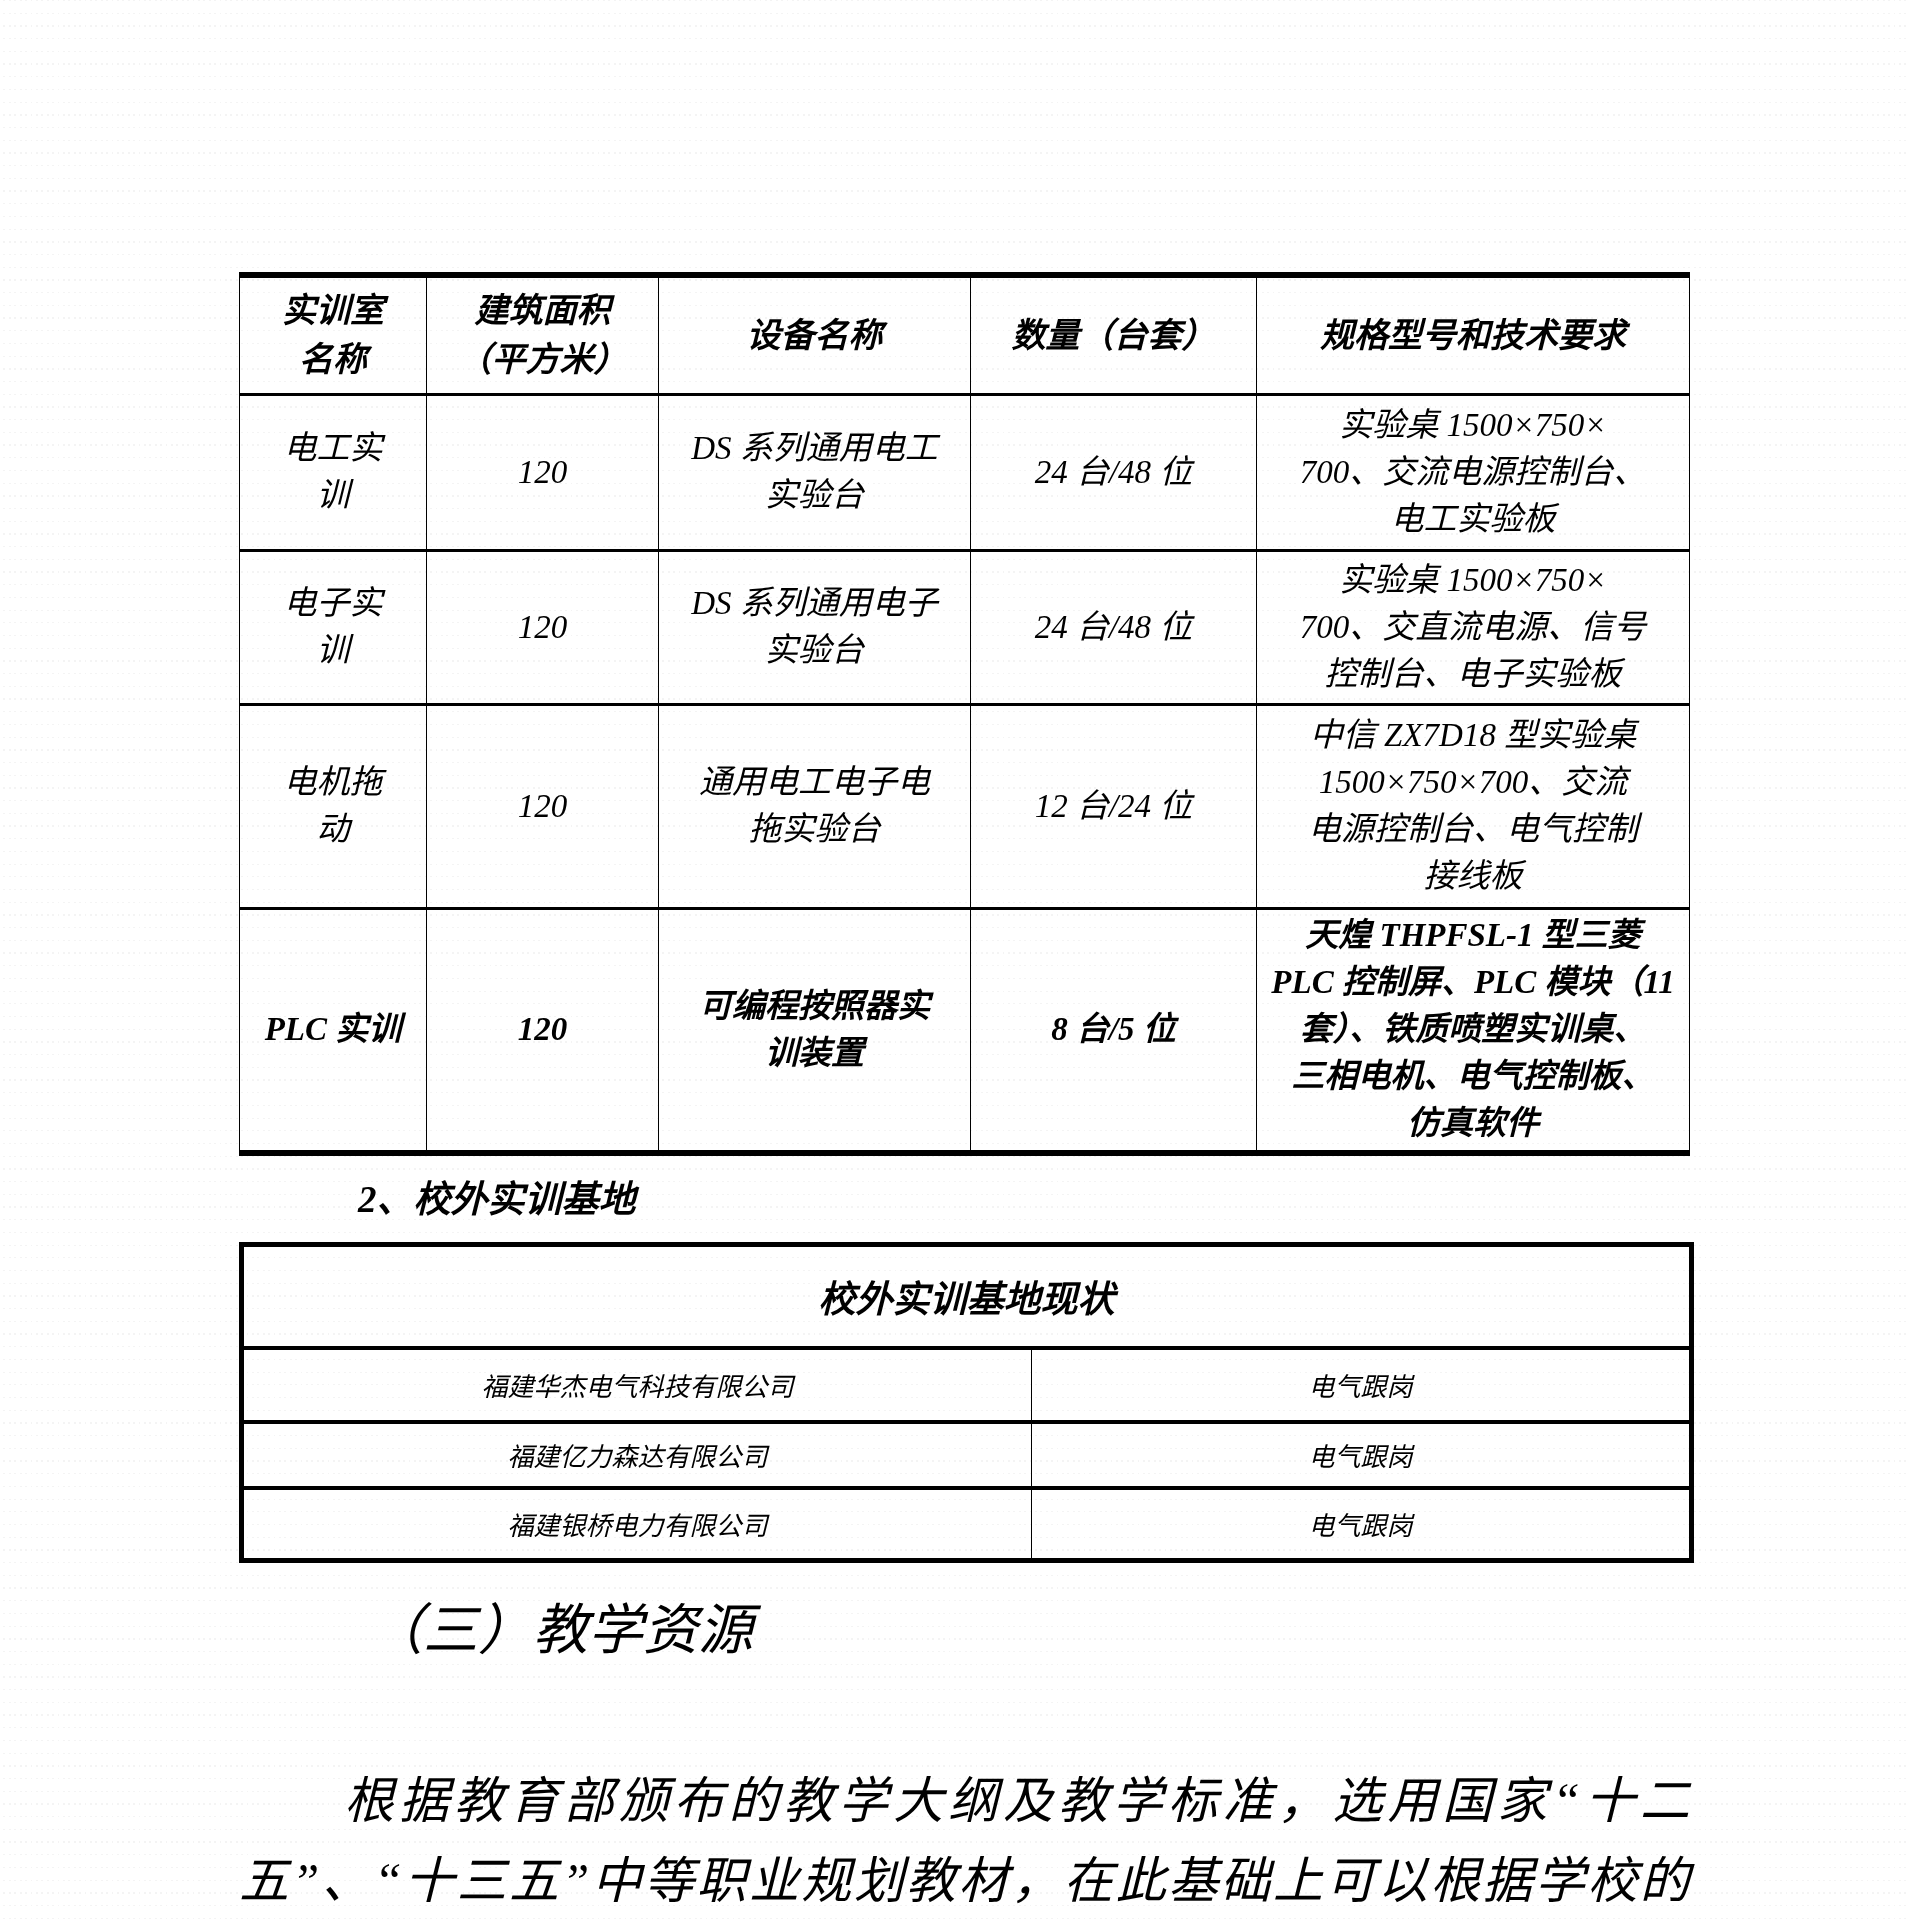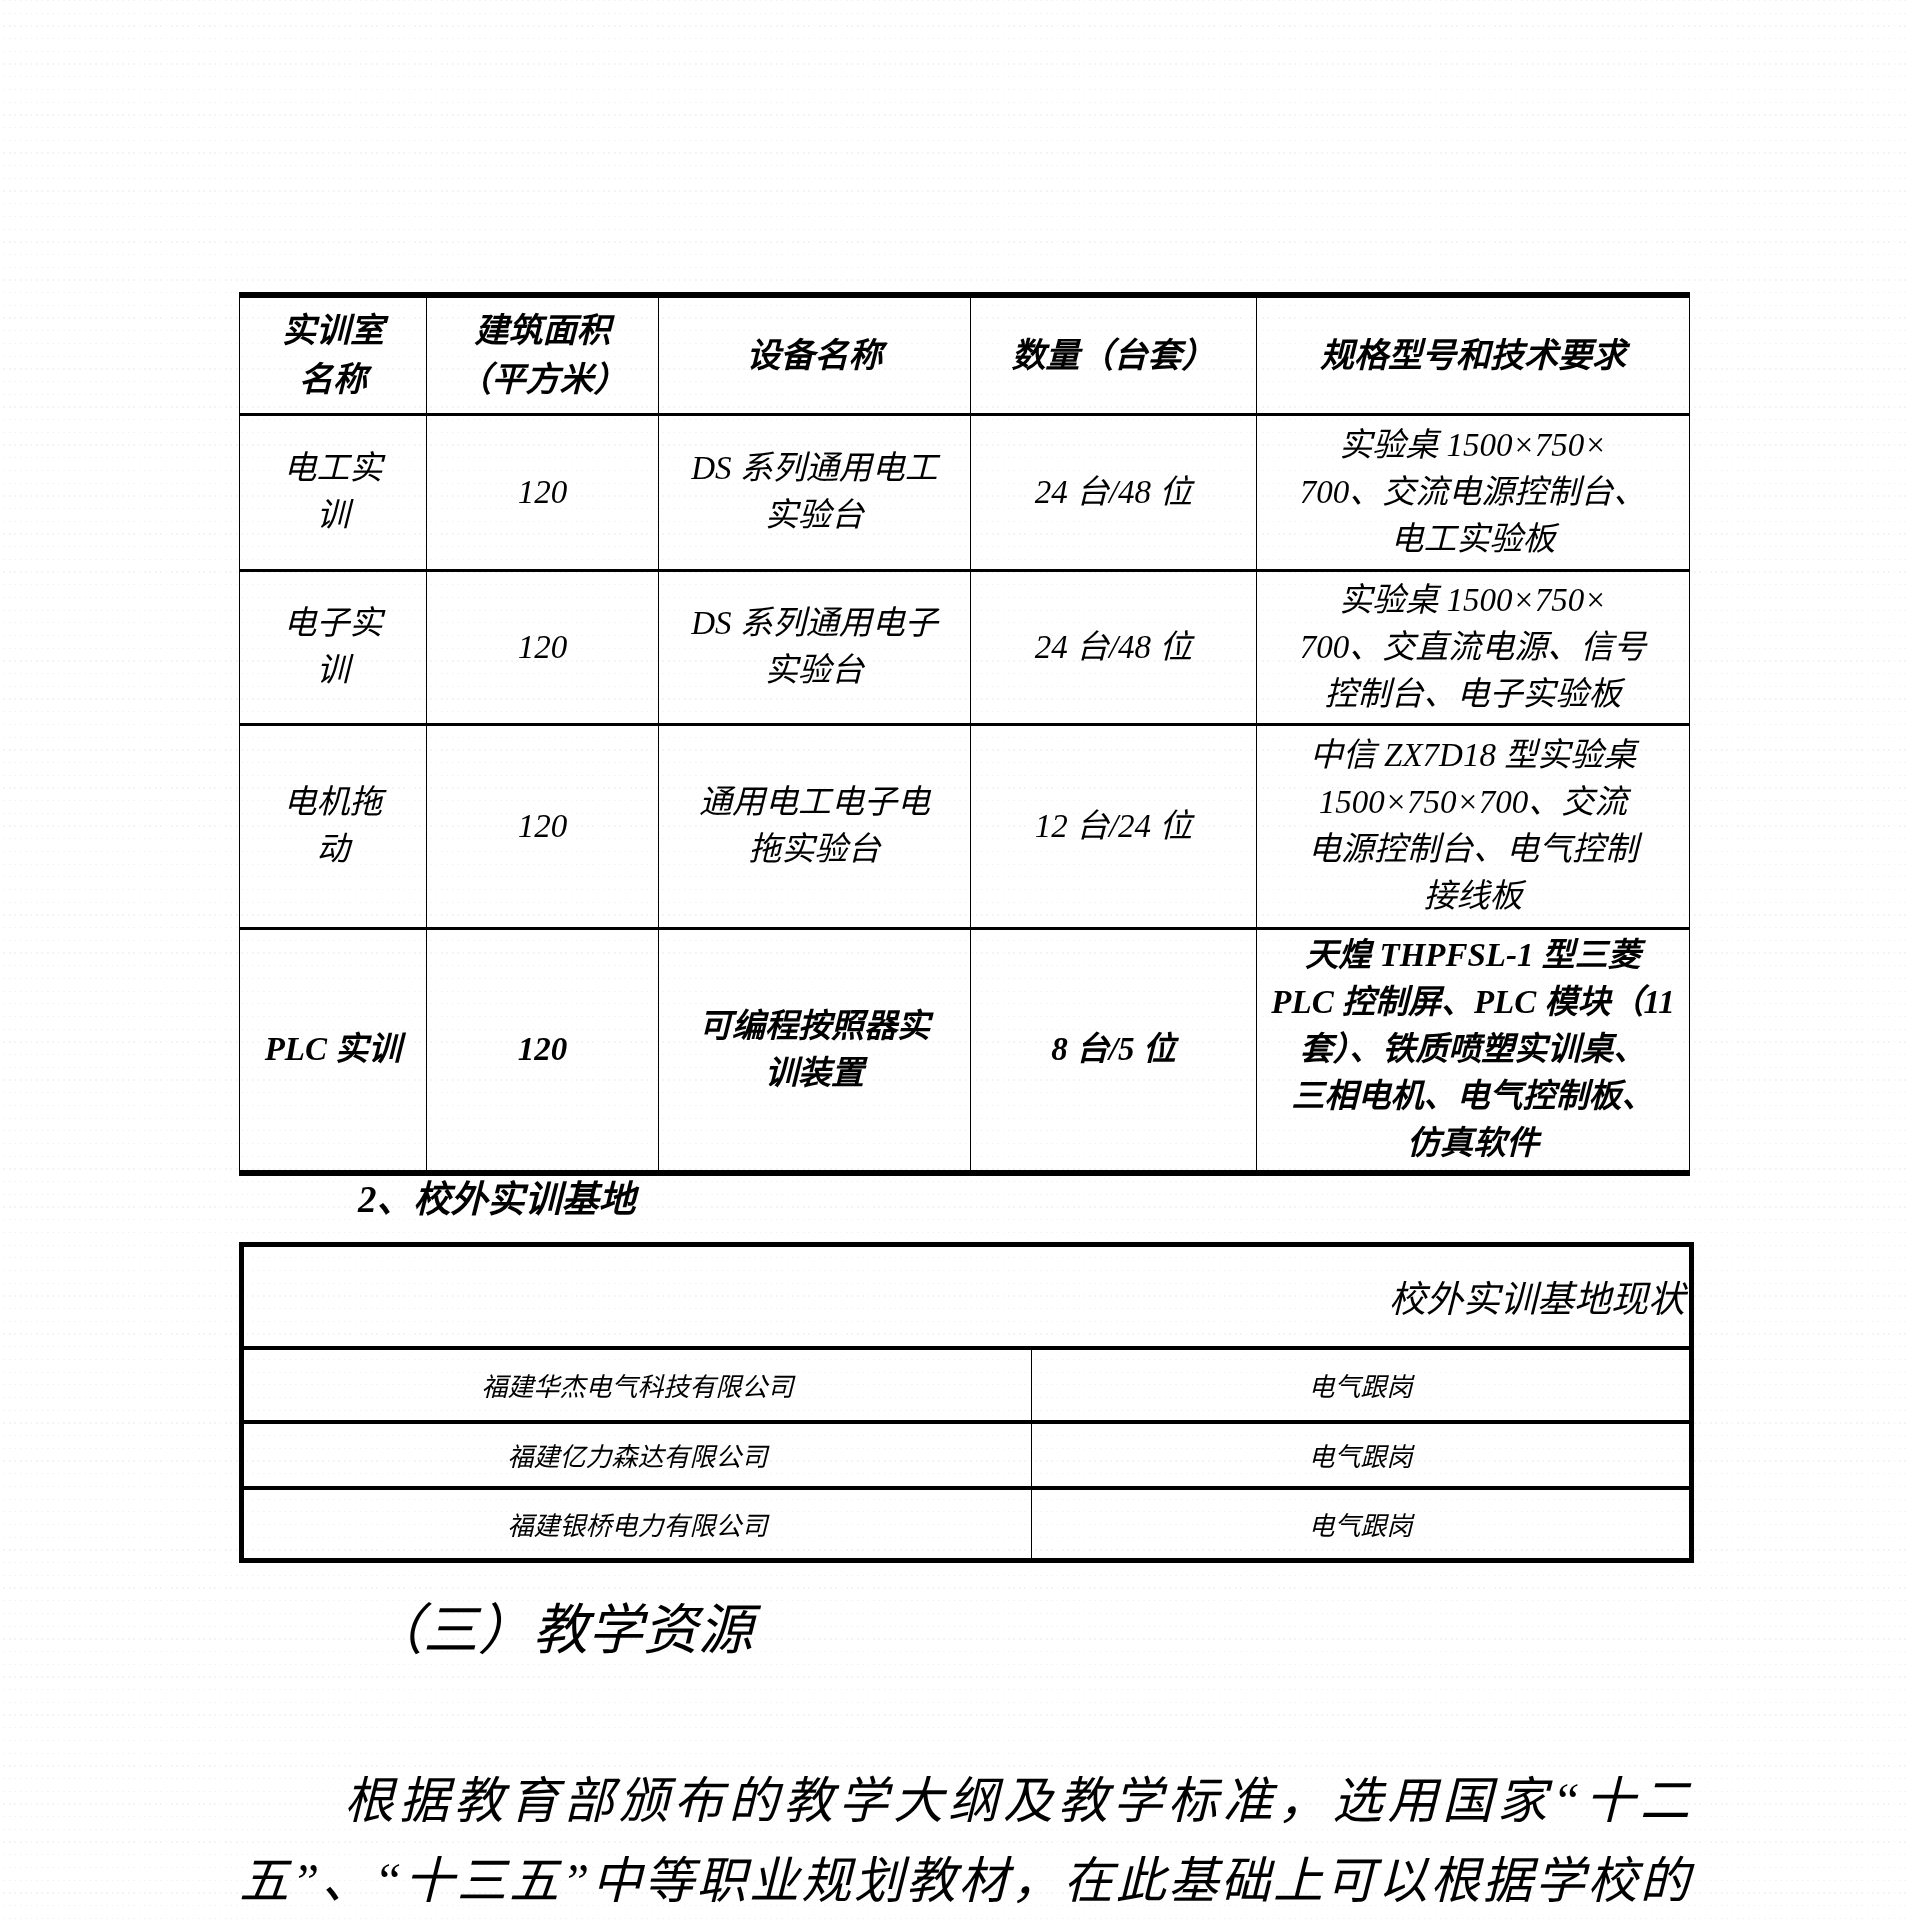--- a/index.html
+++ b/index.html
@@ -27,21 +27,20 @@
   }
   .content { position: absolute; left: 0; top: 0; width: 100%; height: 100%; font-style: italic; }
 
   
   table.t1 {
     position: absolute;
     left: 239px; top: 272px;
     width: 1450px;
     border-collapse: collapse;
     table-layout: fixed;
-    margin-top: 20px;
   }
   table.t1 td, table.t1 th {
     border-left: 1.9px solid #000;
     border-right: 1.9px solid #000;
     border-top: 3.9px solid #000;
     border-bottom: 3.9px solid #000;
     text-align: center;
     vertical-align: middle;
     padding: 0 3.1px;
     white-space: pre-line;
@@ -82,21 +81,21 @@
   table.t2 td, table.t2 th {
     border-left: 1.9px solid #000;
     border-right: 1.9px solid #000;
     border-top: 4.2px solid #000;
     border-bottom: 4.2px solid #000;
     text-align: center;
     vertical-align: middle;
     padding: 0 3.9px;
     font-weight: normal;
   }
-  table.t2 .title-cell { font-weight: normal; font-size: 37px; text-align: right; }
+  table.t2 .title-cell { font-weight: bold; font-size: 37px; }
   table.t2 .sub-hdr th { font-weight: bold; font-size: 37px; }
   table.t2 .data-row td { font-size: 26px; }
 
   
   .h-section3 {
     position: absolute;
     left: 239px; top: 1599px;
     width: 1450px;
     padding-left: 129px;
     box-sizing: border-box;

